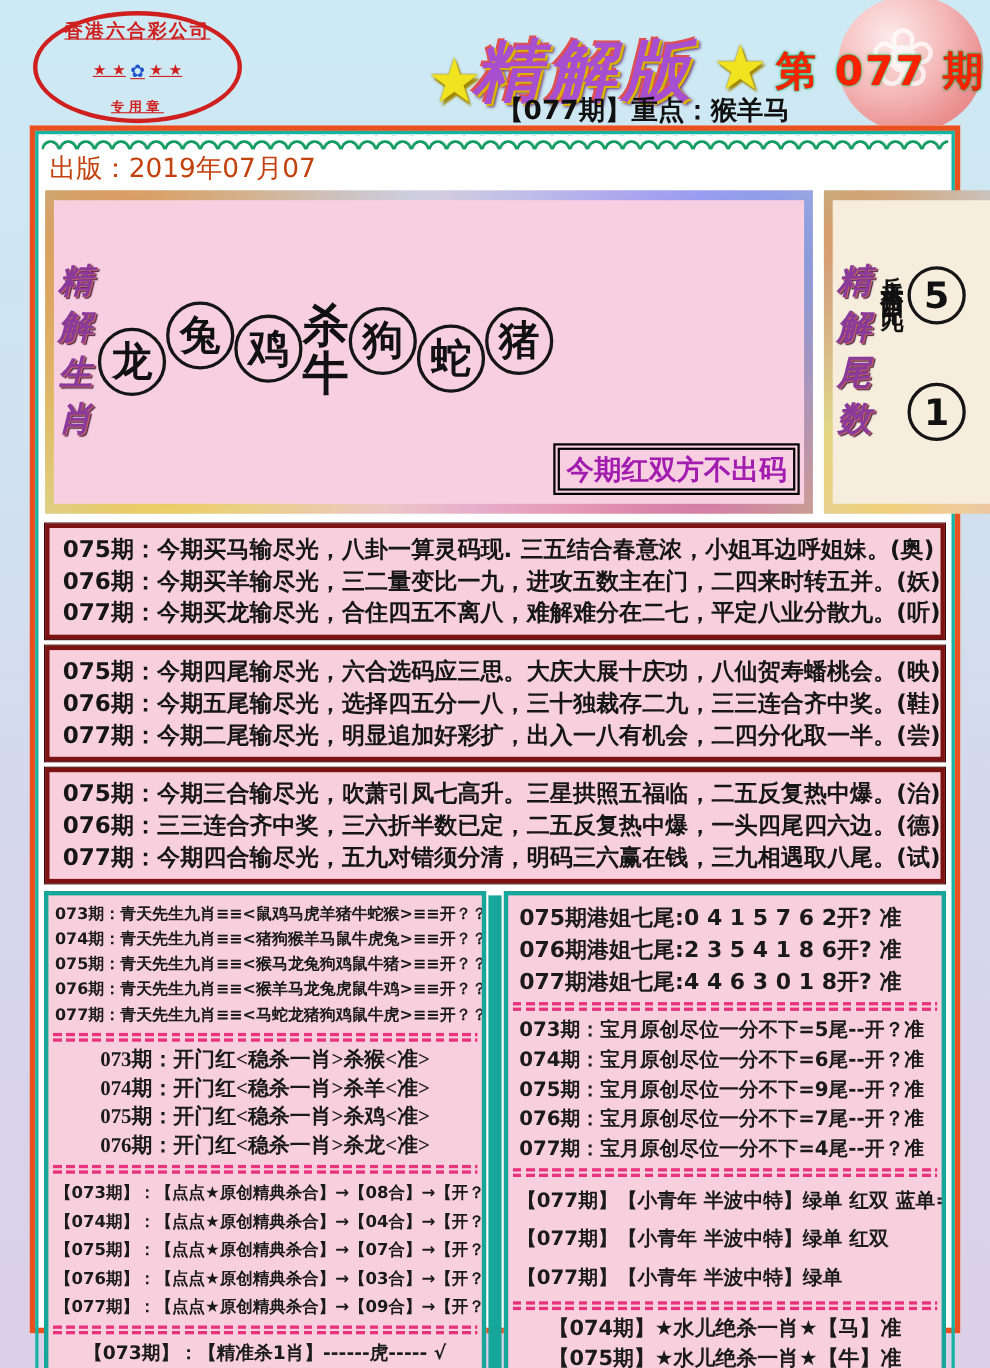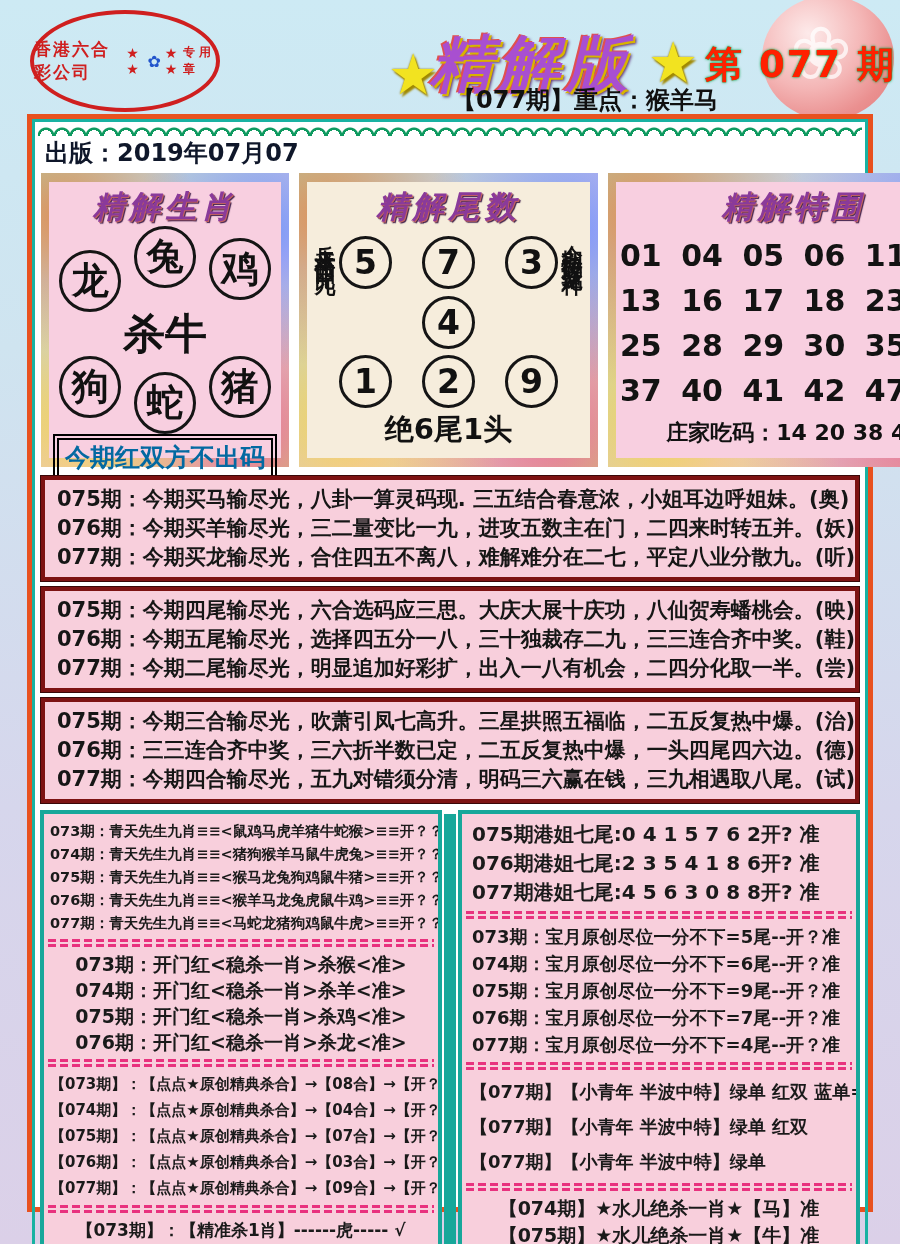--- a/index.html
+++ b/index.html
@@ -7,22 +7,22 @@
   body{
     width:900px;height:1244px;position:relative;overflow:hidden;
     font-family:"DejaVu Sans","Liberation Sans",sans-serif;
     background:linear-gradient(180deg,#cdeaf4 0%,#cfe4f0 28%,#d6d6ec 65%,#dbd0e8 100%);
   }
   
   .header{position:absolute;left:0;top:0;width:900px;height:115px;}
   .stamp{
     position:absolute;left:30px;top:10px;width:190px;height:102px;
     border:4px solid #cf1f1f;border-radius:50%;color:#cf1f1f;
-    display:flex;flex-direction:row;align-items:center;justify-content:center;
-    box-sizing:border-box;gap:1px;background:transparent;
+    display:flex;flex-direction:column;align-items:center;justify-content:center;
+    box-sizing:border-box;gap:15px;background:transparent;text-decoration:underline;
   }
   .stamp .arc{font-size:17px;font-weight:bold;letter-spacing:2px;}
   .stamp .stars{font-size:14px;font-weight:bold;display:flex;gap:4px;align-items:center;}
   .stamp .flower{color:#2255cc;font-size:16px;}
   .stamp .sub{font-size:12px;font-weight:bold;letter-spacing:4px;}
   .big-title{
     position:absolute;left:430px;top:22px;font-size:62px;font-weight:bold;letter-spacing:6px;
     color:#a84fd0;text-shadow:2px 2px 0 #d8b400,-2px -1px 0 #e05050,3px 3px 3px #5a2a70;
     font-style:italic;
   }
@@ -43,52 +43,52 @@
   .sheet{
     position:absolute;left:27px;top:114px;width:846px;height:1098px;box-sizing:border-box;
     border:5px solid #e8511f;background:#ffffff;display:flex;flex-direction:column;
   }
   .sheet-inner{flex:1;border:3px solid #18b2a2;display:flex;flex-direction:column;box-sizing:border-box;}
   .wave{
     height:13px;margin:1px 3px 0;
     background-image:radial-gradient(circle at 8px 13px,transparent 6px,#0f9a60 6px,#0f9a60 8px,transparent 9px);
     background-size:16px 13px;background-repeat:repeat-x;
   }
-  .pub{font-size:24px;font-weight:bold;color:#0f172a;padding:1px 10px 2px;}
+  .pub{font-size:24px;font-weight:normal;color:#c2410c;padding:1px 10px 2px;}
   
   .boxes{display:flex;gap:10px;padding:2px 6px 6px;}
   .box{
     flex:1;padding:9px 8px;box-sizing:border-box;
     background:
       radial-gradient(circle at 8% 15%,rgba(255,90,0,.55),transparent 40%),
       radial-gradient(circle at 92% 20%,rgba(40,120,255,.55),transparent 42%),
       radial-gradient(circle at 15% 85%,rgba(255,220,0,.6),transparent 45%),
       radial-gradient(circle at 85% 88%,rgba(255,40,160,.55),transparent 45%),
       linear-gradient(135deg,#aadcc8,#e9c2ee 60%,#c8e07a);
   }
   .box-inner{
-    height:276px;box-sizing:border-box;padding:4px 4px 8px;display:flex;flex-direction:column;align-items:center;
+    height:276px;box-sizing:border-box;padding:4px 4px 8px;display:flex;flex-direction:row;align-items:center;
   }
   .inner-pink{background:#f8cfe0;}
   .inner-cream{background:#f6eddc;}
   .box-title{
     font-size:31px;font-weight:bold;letter-spacing:5px;font-style:italic;
     color:#8a3a9a;text-shadow:1px 1px 0 #c06060,2px 2px 1px #40204a;
   }
   
   .z-row{display:flex;width:100%;justify-content:space-around;align-items:flex-start;}
   .z-circle{
     width:56px;height:56px;border:3px solid #151515;border-radius:50%;
     display:flex;align-items:center;justify-content:center;
     font-size:37px;font-weight:bold;color:#111;
   }
   .z-kill{font-size:42px;font-weight:bold;color:#111;line-height:44px;}
   .z-footer{
     margin-top:auto;border:6px double #000;padding:1px 6px;font-size:25px;font-weight:bold;
-    white-space:nowrap;color:#0369a1;
+    white-space:nowrap;color:#a21caf;
   }
   .mt18{margin-top:22px;} .mtm4{margin-top:-2px;} .mt8{margin-top:10px;} .mt14{margin-top:16px;}
   
   .t-body{display:flex;flex:1;width:100%;}
   .t-vert{
     writing-mode:vertical-rl;text-orientation:upright;font-size:21px;font-weight:bold;color:#111;
     letter-spacing:5px;display:flex;align-items:center;
   }
   .t-center{flex:1;display:flex;flex-direction:column;justify-content:space-between;align-items:center;padding:8px 0 2px;}
   .t-row{display:flex;gap:30px;}
@@ -109,21 +109,21 @@
   .poem-line{font-size:21px;font-weight:bold;color:#161616;line-height:29px;white-space:nowrap;}
   
   .bottom{flex:1;display:flex;padding:4px 5px 5px;}
   .col{
     flex:1;border:4px solid #17a79a;background:#f8cfdc;box-sizing:border-box;
     padding:6px 4px;display:flex;flex-direction:column;overflow:hidden;
   }
   .vsep{width:12px;background:#17a79a;margin:4px 2px;}
   .line{font-weight:bold;color:#1a1a1a;white-space:nowrap;}
   .ln-qt{font-size:14.5px;line-height:23px;padding-left:2px;}
-  .ln-km{font-size:19px;line-height:26px;text-align:center;}
+  .ln-km{font-size:19px;line-height:26px;text-align:center;font-family:Liberation Serif, serif;}
   .ln-dd{font-size:15px;line-height:26px;padding-left:2px;}
   .ln-jz{font-size:17px;line-height:26px;text-align:center;}
   .ln-gj{font-size:20px;line-height:29px;padding-left:6px;}
   .ln-by{font-size:18px;line-height:27px;padding-left:6px;}
   .ln-xq{font-size:18px;line-height:35px;padding-left:4px;}
   .ln-se{font-size:19px;line-height:27px;text-align:center;}
   .divider{
     height:8px;margin:4px 0;
     background:
       repeating-linear-gradient(90deg,#e8327e 0 8px,transparent 8px 12px) top/100% 3px no-repeat,
@@ -253,21 +253,21 @@
       <div class="line ln-dd">【076期】：【点点★原创精典杀合】→【03合】→【开？】</div>
       <div class="line ln-dd">【077期】：【点点★原创精典杀合】→【09合】→【开？】</div>
       <div class="divider"></div>
       <div class="line ln-jz">【073期】：【精准杀1肖】------虎----- √</div>
 
     </div>
     <div class="vsep"></div>
     <div class="col">
       <div class="line ln-gj">075期港姐七尾:0 4 1 5 7 6 2开? 准</div>
       <div class="line ln-gj">076期港姐七尾:2 3 5 4 1 8 6开? 准</div>
-      <div class="line ln-gj">077期港姐七尾:4 5 6 3 0 8 8开? 准</div>
+      <div class="line ln-gj">077期港姐七尾:4 4 6 3 0 1 8开? 准</div>
       <div class="divider"></div>
       <div class="line ln-by">073期：宝月原创尽位一分不下=5尾--开？准</div>
       <div class="line ln-by">074期：宝月原创尽位一分不下=6尾--开？准</div>
       <div class="line ln-by">075期：宝月原创尽位一分不下=9尾--开？准</div>
       <div class="line ln-by">076期：宝月原创尽位一分不下=7尾--开？准</div>
       <div class="line ln-by">077期：宝月原创尽位一分不下=4尾--开？准</div>
       <div class="divider"></div>
       <div class="line ln-xq">【077期】【小青年 半波中特】绿单 红双 蓝单==开</div>
       <div class="line ln-xq">【077期】【小青年 半波中特】绿单 红双</div>
       <div class="line ln-xq">【077期】【小青年 半波中特】绿单</div>

